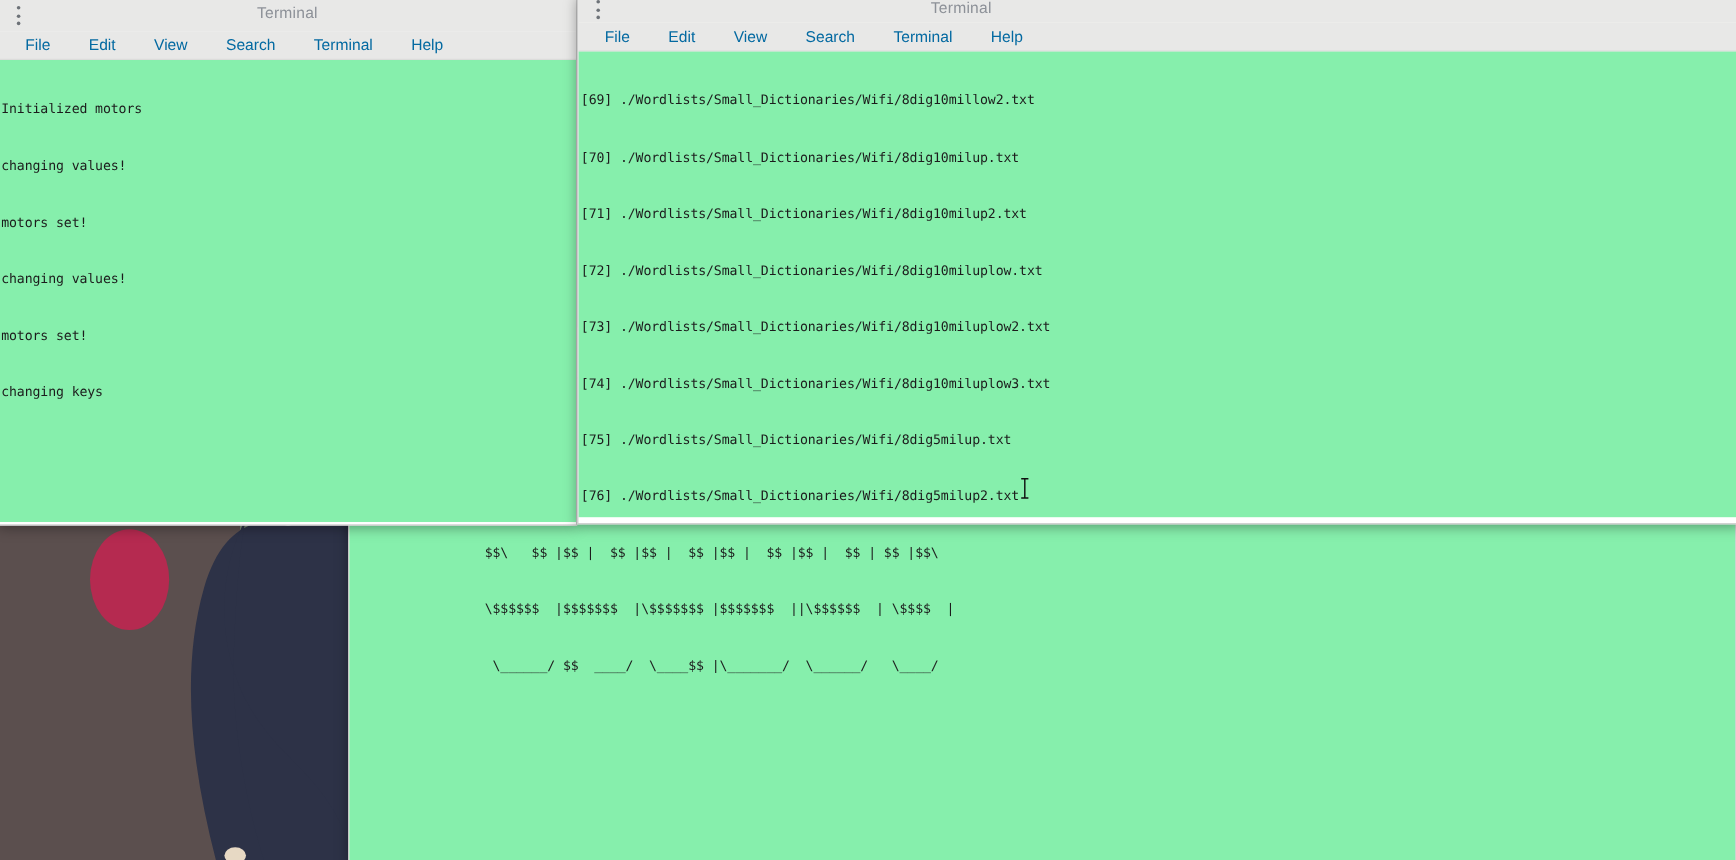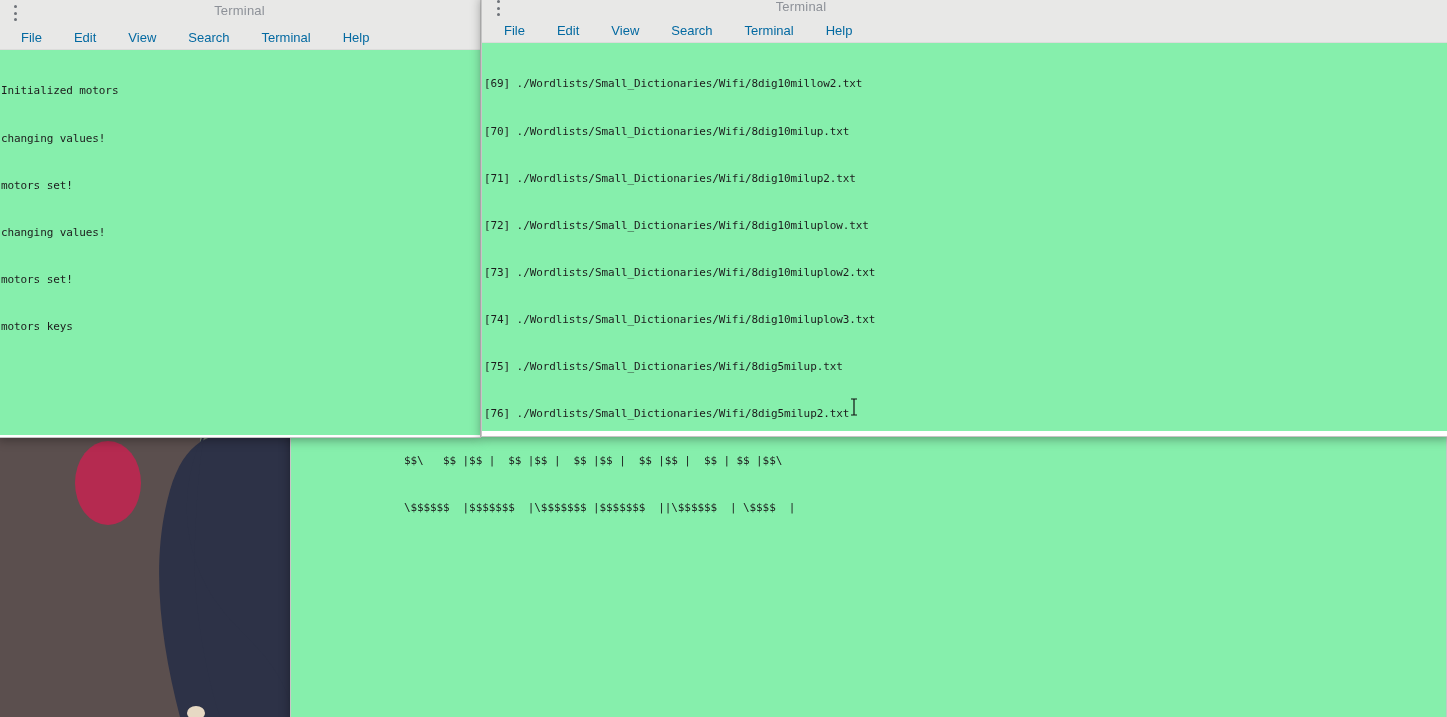--- a/index.html
+++ b/index.html
@@ -212,20 +212,21 @@
       <div class="mi">View</div>
       <div class="mi">Search</div>
       <div class="mi">Terminal</div>
       <div class="mi">Help</div>
     </div>
     <div class="term-body">
       <span class="ln">                  $$$$$$\                      $$$$$$$\             $$\</span>
       <span class="ln">                 $$  __$$\                     $$  __$$\            $$ |</span>
       <span class="ln">                 $$\   $$ |$$ |  $$ |$$ |  $$ |$$ |  $$ |$$ |  $$ | $$ |$$\</span>
       <span class="ln">                 \$$$$$$  |$$$$$$$  |\$$$$$$$ |$$$$$$$  ||\$$$$$$  | \$$$$  |</span>
+      <span class="ln">                  \______/ $$  ____/  \____$$ |\_______/  \______/   \____/</span>
       
       
       
       
       
       
       
       
       
       
@@ -256,21 +257,21 @@
       <div class="mi">Search</div>
       <div class="mi">Terminal</div>
       <div class="mi">Help</div>
     </div>
     <div class="term-body">
       <span class="ln">Initialized motors</span>
       <span class="ln">changing values!</span>
       <span class="ln">motors set!</span>
       <span class="ln">changing values!</span>
       <span class="ln">motors set!</span>
-      <span class="ln">motors keys</span>
+      <span class="ln">changing keys</span>
       
       
       
       
       
       
       
       
       
       

